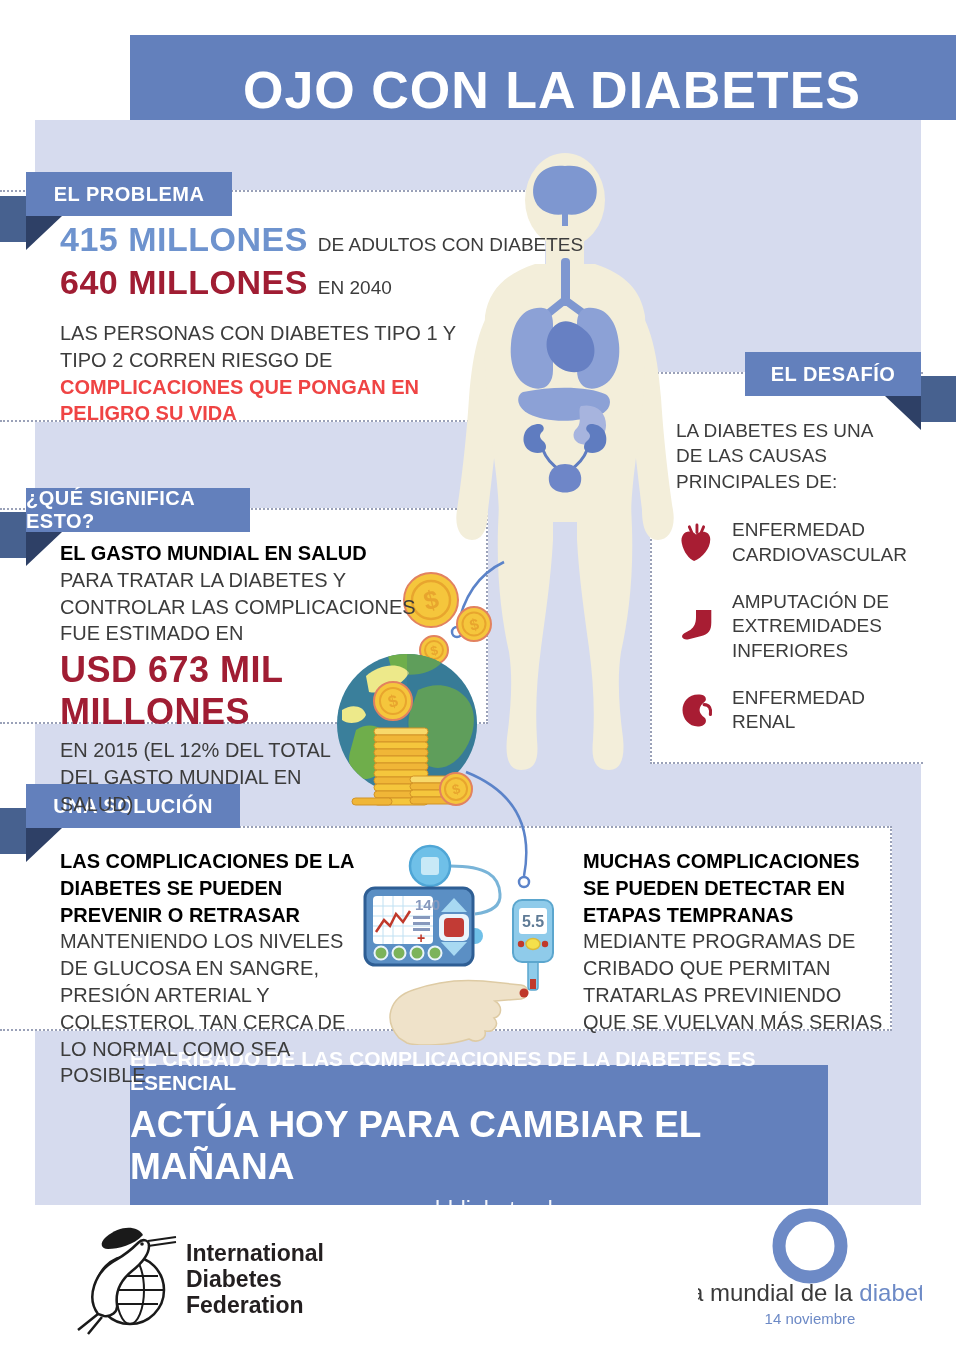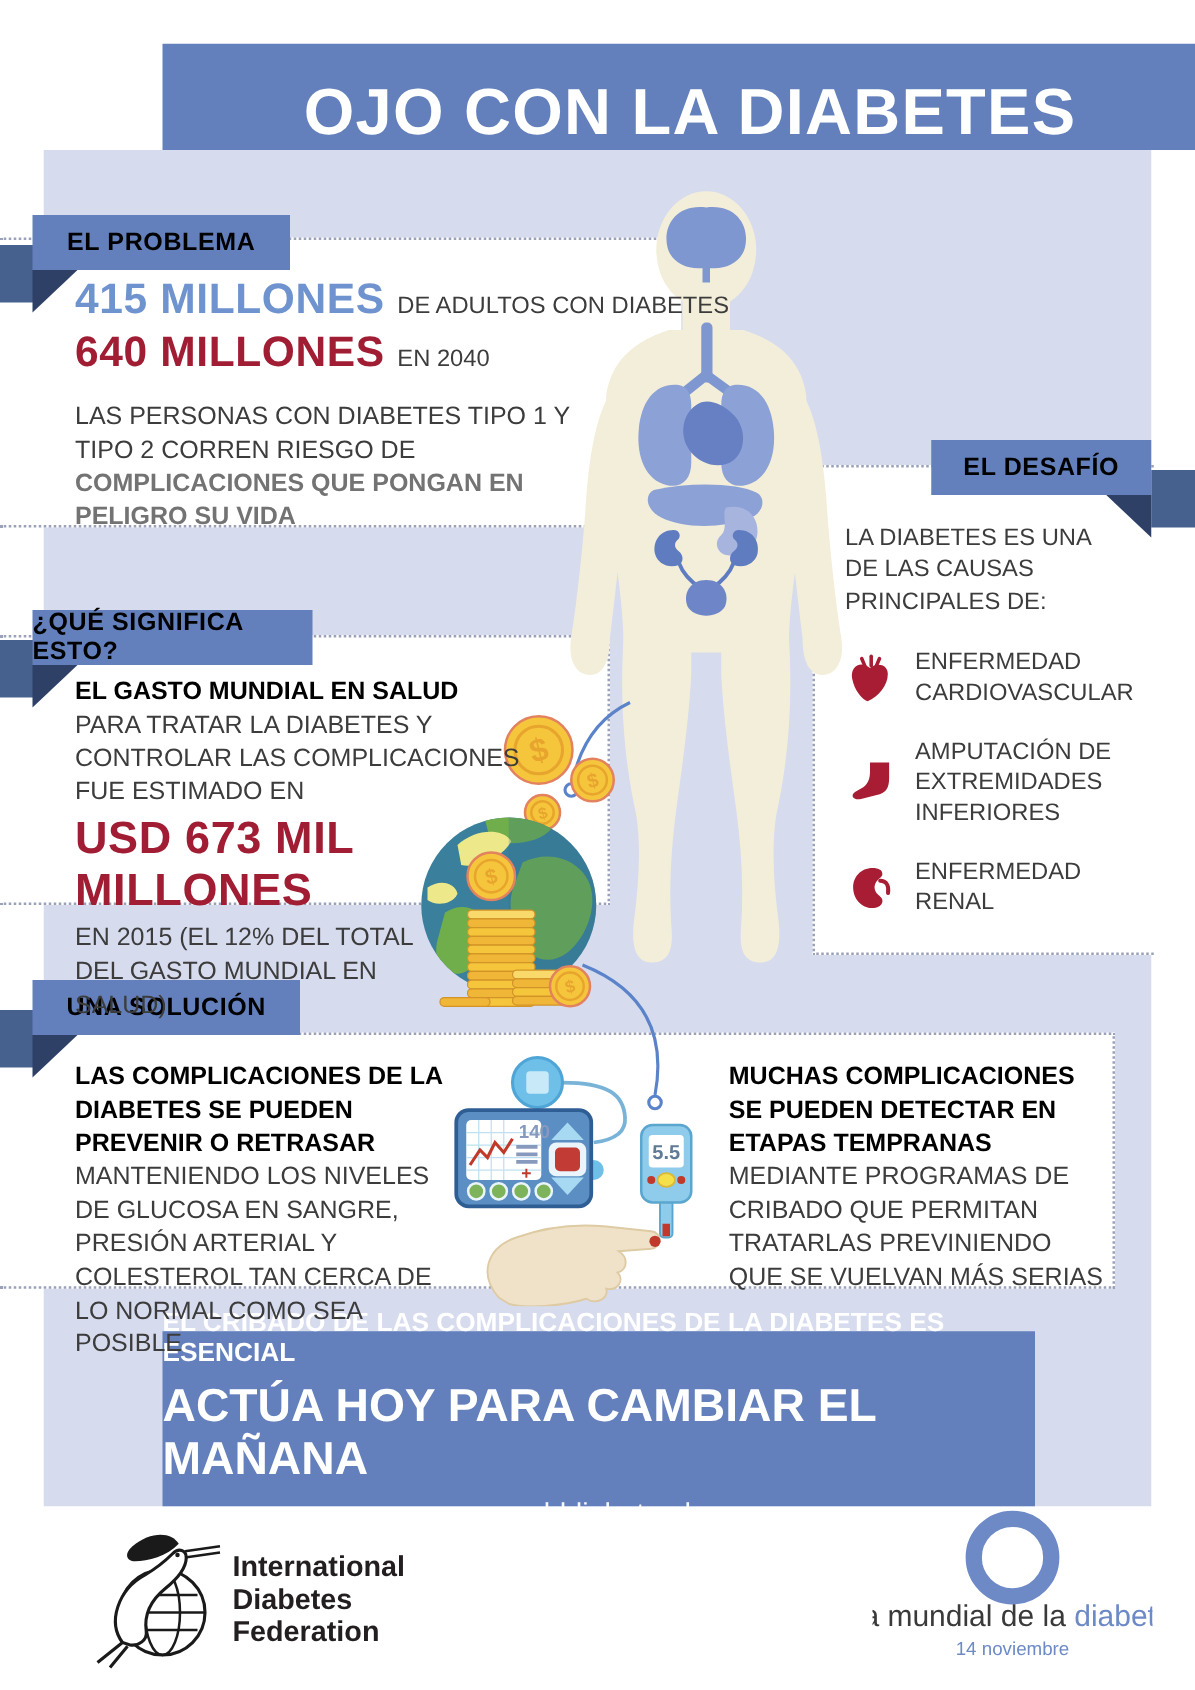--- a/index.html
+++ b/index.html
@@ -10,36 +10,36 @@
   .top-banner{left:130px;top:35px;width:844px;height:85px;background:#6380BC;color:#fff;
         display:flex;align-items:flex-end;justify-content:center;font-size:52px;font-weight:bold;
         letter-spacing:1px;z-index:6;}
   
   .wbox{position:absolute;background:#fff;z-index:1;}
   .dot-t{border-top:2px dotted #9AA1B8;}
   .dot-b{border-bottom:2px dotted #9AA1B8;}
   .dot-l{border-left:2px dotted #9AA1B8;}
   .dot-r{border-right:2px dotted #9AA1B8;}
   
-  .ribbon-banner{position:absolute;background:#6380BC;color:#000000;font-weight:bold;font-size:20px;
+  .ribbon-banner{position:absolute;background:#6380BC;color:#ffffff;font-weight:bold;font-size:20px;
         display:flex;align-items:center;justify-content:center;z-index:6;letter-spacing:.5px;}
   .ribbon-tail{position:absolute;background:#47618F;z-index:4;}
   .fold{position:absolute;width:0;height:0;z-index:5;}
   .fold-left{border-top:34px solid #2E4066;border-right:36px solid transparent;}
   .fold-right{border-top:34px solid #2E4066;border-left:36px solid transparent;}
   
   .txt{position:absolute;z-index:7;color:#3C3C3C;}
   .body-text{font-size:20px;line-height:1.34;color:#3C3C3C;}
   .stat-line{display:flex;align-items:baseline;gap:10px;white-space:nowrap;}
   .stat-num{font-size:34px;font-weight:bold;letter-spacing:.5px;}
   .stat-rest{font-size:19px;}
   .blue{color:#6E93CE;}
   .red{color:#A01D33;}
   .bold-blue{color:#000000;font-weight:bold;}
-  .bold-red{color:#737373;font-weight:bold;}
+  .bold-red{color:#ef4444;font-weight:bold;}
   .amount{font-size:36px;font-weight:bold;color:#A01D33;margin:2px 0 4px 0;letter-spacing:.5px;}
   .challenge-item{display:flex;align-items:center;gap:16px;}
   .challenge-icon{width:40px;flex:0 0 40px;display:flex;justify-content:center;}
   .challenge-label{font-size:19px;line-height:1.3;color:#3C3C3C;}
   .cta-banner{left:130px;top:1065px;width:698px;height:140px;background:#6380BC;color:#fff;
         display:flex;flex-direction:column;align-items:center;justify-content:center;gap:9px;z-index:6;}
   .cta-line1{font-size:21px;font-weight:bold;}
   .cta-line2{font-size:37px;font-weight:bold;}
   .cta-url{font-size:23px;font-weight:normal;opacity:.95;}
   .idf-text{display:flex;flex-direction:column;font-weight:bold;font-size:23px;line-height:26px;color:#231F20;}

